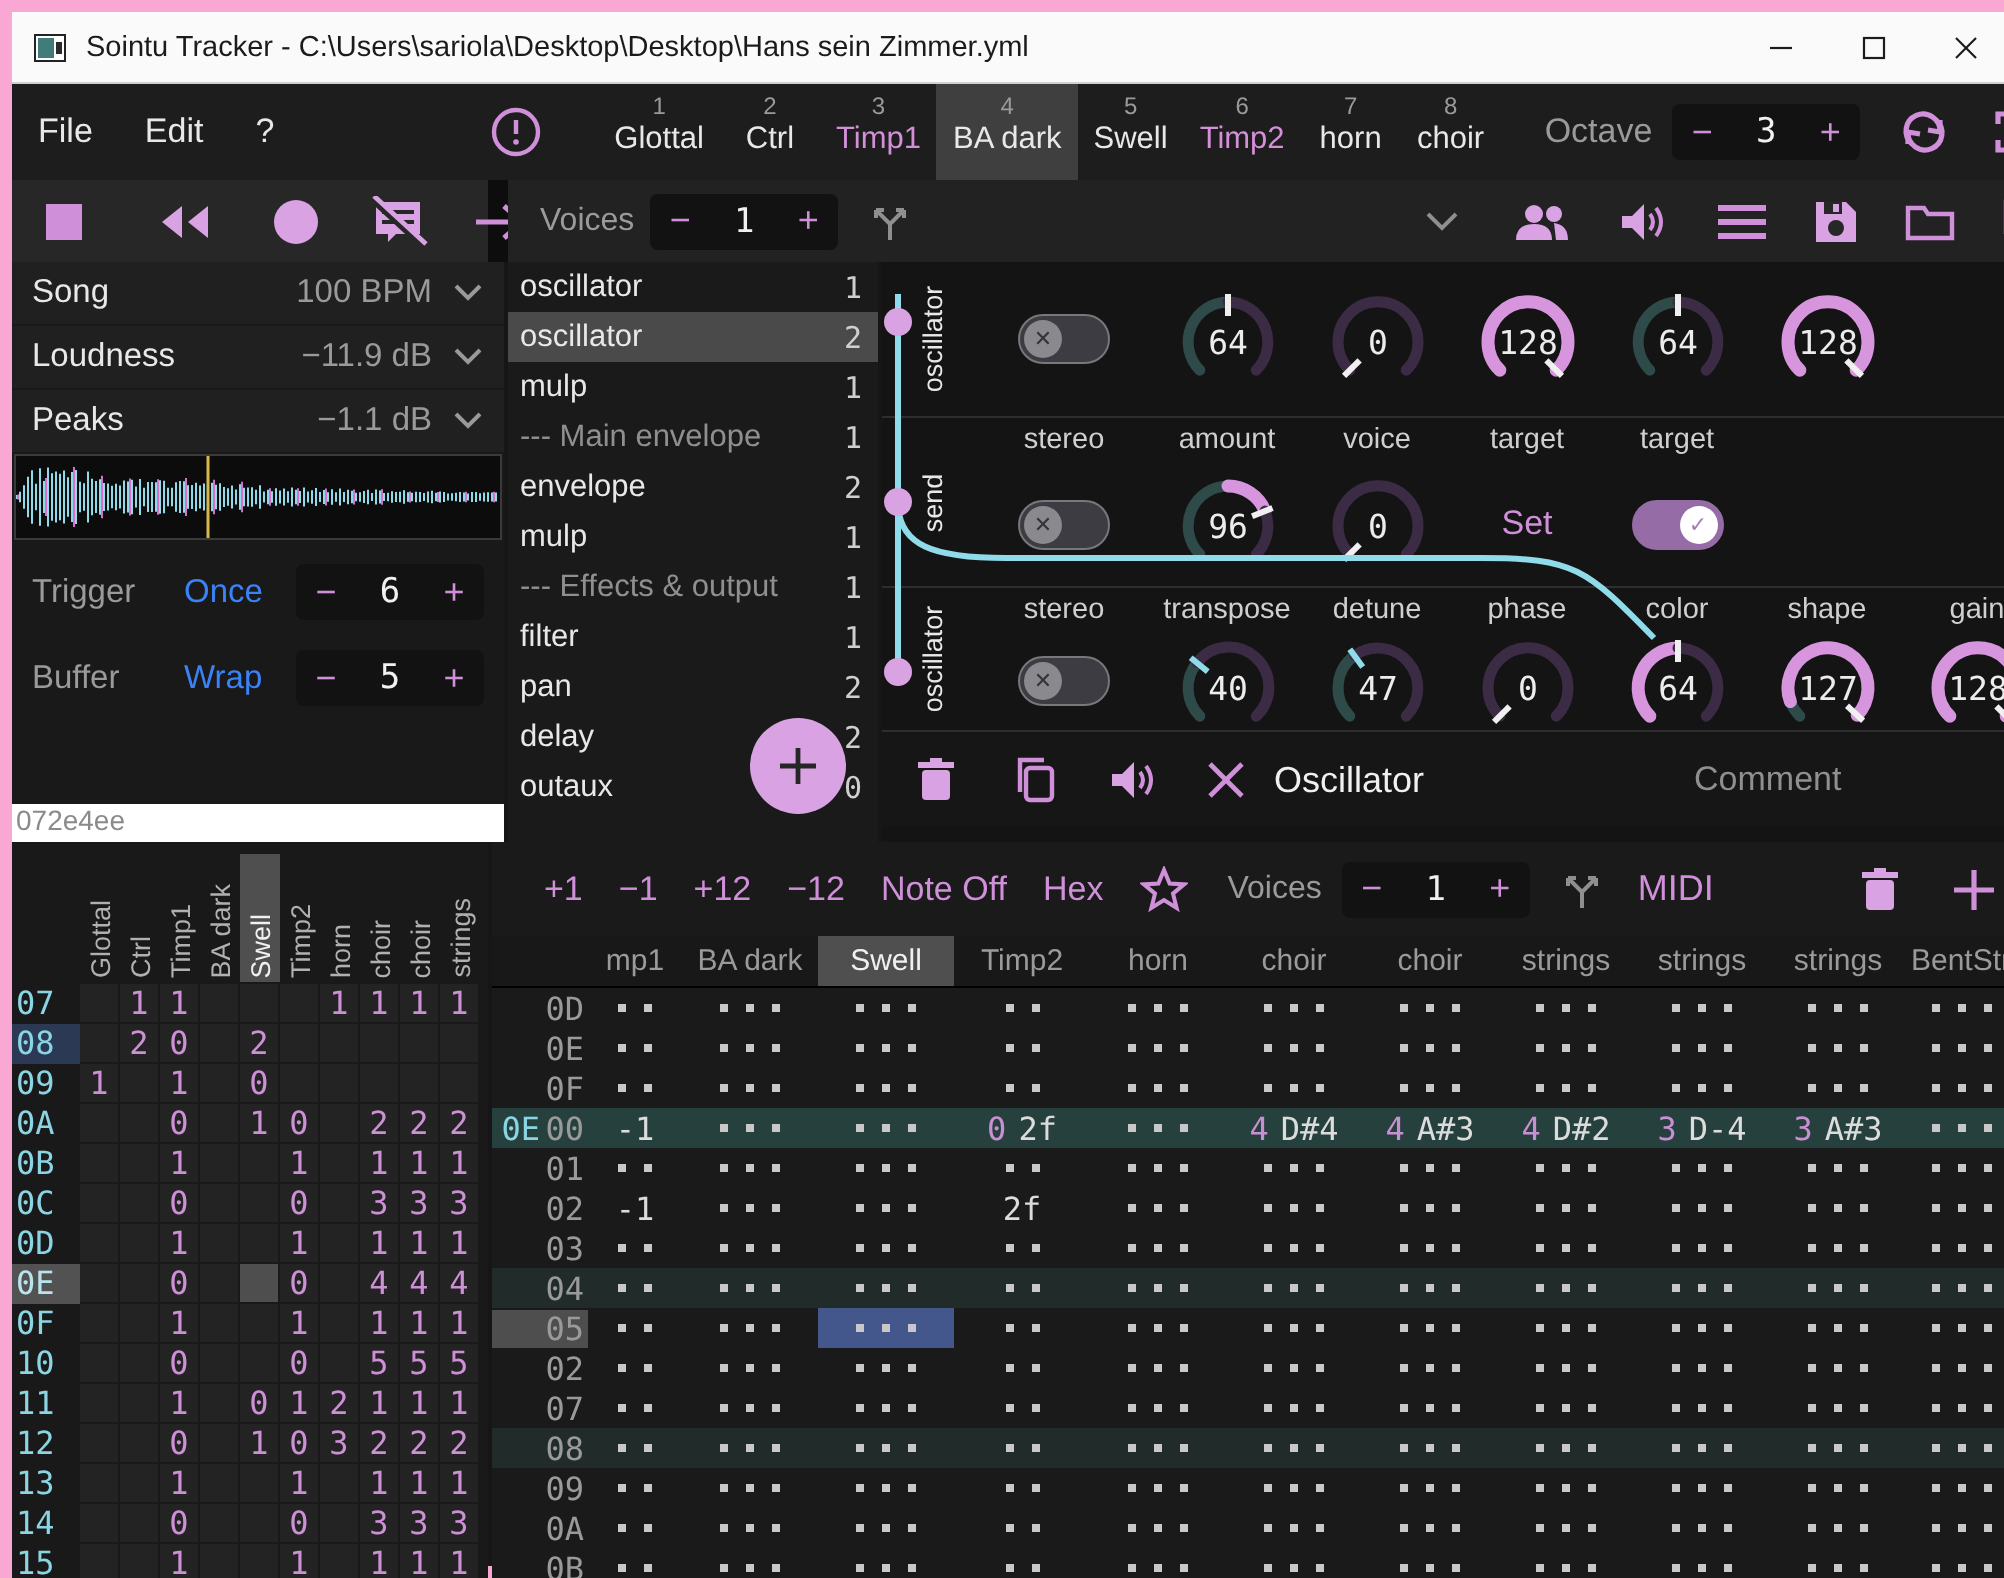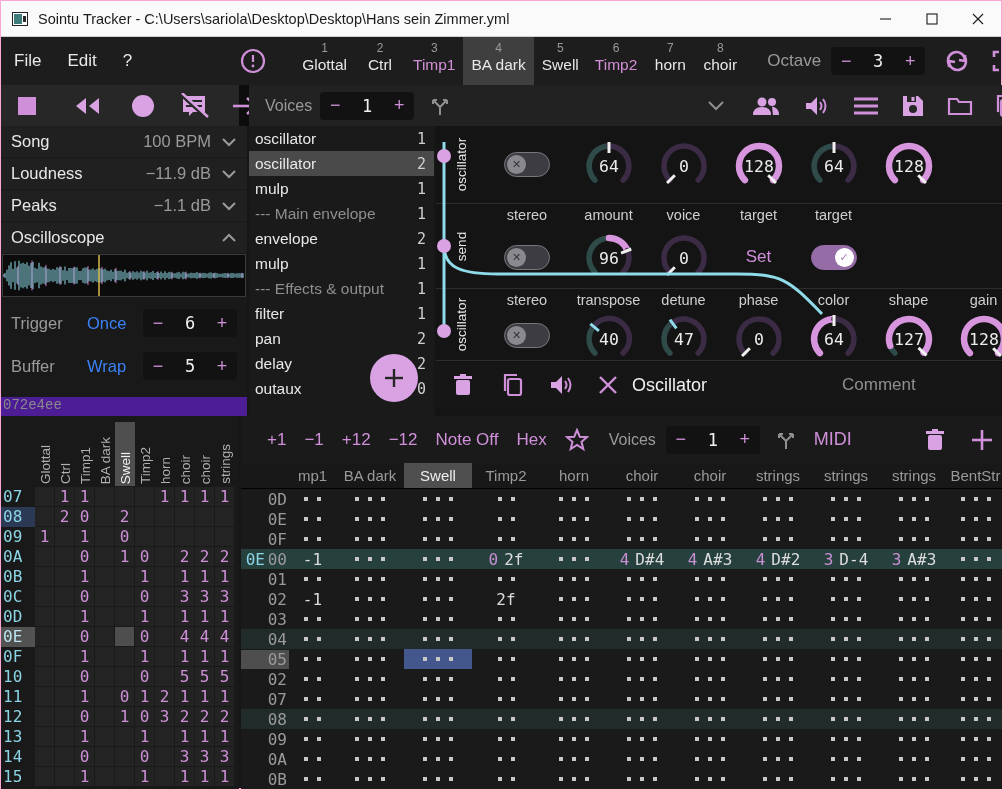--- a/index.html
+++ b/index.html
@@ -1,19 +1,19 @@
 <!DOCTYPE html>
 <html><head>
 <meta charset="utf-8">
 <style>
   * { margin:0; padding:0; box-sizing:border-box; }
   html,body { width:1002px; height:789px; background:#101010; overflow:hidden;
               font-family:"Liberation Sans", sans-serif; }
   #window { position:relative; width:1002px; height:789px; background:#161616;
-            border:1px solid #f9a8d4; }
+            border:6px solid #f9a8d4; }
 
   
   #titlebar { position:absolute; left:0; top:0; width:1000px; height:36px; background:#fafafa;
               display:flex; align-items:center; border-bottom:1px solid #d0d0d0; }
   #app-icon { width:16px; height:14px; margin-left:11px; border:1px solid #222; background:#fff; position:relative; }
   #app-icon::before { content:""; position:absolute; left:1px; top:1px; width:8px; height:10px; background:#3f7d7d; }
   #app-icon::after { content:""; position:absolute; right:1px; top:3px; width:3px; height:6px; background:#2a2a2a; }
   #title-text { margin-left:10px; font-size:14.5px; color:#1b1b1b; }
   #win-controls { margin-left:auto; display:flex; height:100%; }
   .win-btn { width:46px; height:100%; display:flex; align-items:center; justify-content:center; color:#1b1b1b; }
@@ -47,22 +47,22 @@
   
   #leftpanel { position:absolute; left:0; top:125px; width:246px; height:290px; background:#191919; }
   .lp-row { height:31px; background:#202020; display:flex; align-items:center; padding:0 10px; margin-bottom:1px; }
   .lp-label { color:#e8e8e8; font-size:16.5px; }
   .lp-value { margin-left:auto; color:#9a9a9a; font-size:16.5px; margin-right:10px; }
   .lp-chev svg { stroke:#9a9a9a; stroke-width:2; fill:none; }
   #scope { position:relative; height:43px; background:#0c0c0c; border:1px solid #3a3a3a; margin:0 1px; }
   .lp-setrow { height:34px; display:flex; align-items:center; padding:0 10px; margin-top:9px; }
   .lp-setlabel { color:#9a9a9a; font-size:16.5px; width:76px; }
   .lp-mode { color:#3b82f6; font-size:16.5px; margin-right:12px; }
-  #version { position:absolute; bottom:0; left:0; width:100%; height:19px; background:#4c1d95;
-             color:#8a8a8a; font-size:14px; padding-left:2px; font-family:Liberation Mono, monospace; }
+  #version { position:absolute; bottom:0; left:0; width:100%; height:19px; background:#ffffff;
+             color:#8a8a8a; font-size:14px; padding-left:2px; font-family:Liberation Sans, sans-serif; }
 
   #unitlist { position:absolute; left:248px; top:125px; width:185px; height:290px; background:#1a1a1a; overflow:hidden; }
   .ul-item { height:25px; display:flex; align-items:center; padding:0 8px 0 6px; }
   .ul-item.sel { background:#4a4a4a; }
   .ul-name { color:#e8e8e8; font-size:15.5px; white-space:nowrap; }
   .ul-item.dim .ul-name { color:#8f8f8f; }
   .ul-count { margin-left:auto; color:#cfcfcf; font-size:15px; font-family:"DejaVu Sans Mono", monospace; }
   #fab { position:absolute; right:16px; bottom:14px; width:48px; height:48px; border-radius:50%;
          background:#d9a3e3; display:flex; align-items:center; justify-content:center; }
   #fab svg { stroke:#262626; stroke-width:2.4; }
@@ -338,27 +338,20 @@
           <span class="lp-value">−11.9 dB</span>
           <span class="lp-chev"><svg width="16" height="10">
               <polyline points="2,2 8,8 14,2"></polyline>
             </svg></span>
         </div>
         <div class="lp-row">
           <span class="lp-label">Peaks</span>
           <span class="lp-value">−1.1 dB</span>
           <span class="lp-chev"><svg width="16" height="10">
               <polyline points="2,2 8,8 14,2"></polyline>
-            </svg></span>
-        </div>
-        <div class="lp-row">
-          <span class="lp-label">Oscilloscope</span>
-          <span class="lp-value"></span>
-          <span class="lp-chev"><svg width="16" height="10">
-              <polyline points="2,8 8,2 14,8"></polyline>
             </svg></span>
         </div>
       </div>
     <div id="scope">
       <svg id="scope-svg" width="242" height="41">
           <path d="M1 19.3L1 21.7M15 10.971977620830687L15 30.028022379169315M29 5.504580667923506L29 35.495419332076494M43 9.843695923531932L43 31.156304076468068M57 11.242608322363175L57 29.757391677636825M71 11.591851582496217L71 29.40814841750378M85 11.031632394185454L85 29.968367605814546M99 11.921214217071043L99 29.078785782928957M113 12.847513134884315L113 28.152486865115684M127 16.123270880703778L127 24.876729119296222M141 16.098596397460195L141 24.901403602539805M155 16.2853687569379L155 24.7146312430621M169 16.724097000921827L169 24.275902999078173M183 16.63718554886558L183 24.36281445113442M197 17.724406268506023L197 23.275593731493977M211 17.984444276215505L211 23.015555723784495M225 17.865558118334228L225 23.134441881665772M239 17.869118977173354L239 23.130881022826646" stroke="#d571c8" stroke-width="1" fill="none"></path>
           <path d="M0 19.5L0 21.5M2 17.88701918113011L2 23.11298081886989M4 14.657737701518865L4 26.342262298481135M6 10.410847660565253L6 30.589152339434747M8 7.164097340082689L8 33.83590265991731M10 13.831384950402228L10 27.168615049597772M12 6.177065552140673L12 34.822934447859325M14 12.55998135069224L14 28.44001864930776M16 5.702078456058356L16 35.29792154394164M18 8.584473315423105L18 32.415526684576896M20 7.749437604843292L20 33.250562395156706M22 8.864471522648481L22 32.13552847735152M24 7.307418690018226L24 33.692581309981776M26 10.612342606879785L26 30.387657393120215M28 8.003817223269587L28 32.996182776730414M30 7.028209723219202L30 33.971790276780794M32 12.886958925041139L32 28.11304107495886M34 13.687251973590662L34 27.312748026409338M36 7.7819661191450535L36 33.21803388085495M38 11.428080660204753L38 29.571919339795247M40 12.523998129297858L40 28.47600187070214M42 11.619746602943277L42 29.380253397056723M44 13.49539054388666L44 27.50460945611334M46 13.768414999288865L46 27.231585000711135M48 14.843678476542172L48 26.156321523457827M50 13.865749106346026L50 27.134250893653974M52 14.727535524920267L52 26.272464475079733M54 12.19892994350042L54 28.80107005649958M56 12.785506935302646L56 28.214493064697354M58 11.895586734336966L58 29.104413265663034M60 15.204783953634742L60 25.795216046365258M62 11.479027193566484L62 29.520972806433516M64 15.849543954995996L64 25.150456045004006M66 13.011610326658065L66 27.988389673341935M68 13.059968905480176L68 27.940031094519824M70 13.076542985413514L70 27.923457014586486M72 12.157148479126722L72 28.84285152087328M74 12.392180976531794L74 28.607819023468206M76 15.92092210177318L76 25.07907789822682M78 15.839634880312394L78 25.160365119687604M80 13.182718818504629L80 27.81728118149537M82 12.448394768205933L82 28.551605231794067M84 12.609693661821211L84 28.39030633817879M86 14.57318628245486L86 26.42681371754514M88 14.48433904579936L88 26.51566095420064M90 13.417583753015112L90 27.582416246984888M92 14.796115682929681L92 26.20388431707032M94 13.804876639546576L94 27.195123360453422M96 13.29579414054719L96 27.70420585945281M98 13.351011847559203L98 27.648988152440797M100 14.31979128364883L100 26.68020871635117M102 13.684414711348175L102 27.315585288651825M104 15.453577091800295L104 25.546422908199705M106 16.122632715776398L106 24.877367284223602M108 14.789336122159188L108 26.210663877840812M110 16.75379751736855L110 24.24620248263145M112 14.122927612403595L112 26.877072387596407M114 15.827988649836689L114 25.17201135016331M116 15.790437515002878L116 25.20956248499712M118 15.639838468118175L118 25.360161531881825M120 16.81612280792049L120 24.18387719207951M122 14.566174408710667L122 26.433825591289335M124 17.77478873876798L124 23.22521126123202M126 16.852725733919815L126 24.147274266080185M128 17.644046078630566L128 23.355953921369434M130 16.170907685578364L130 24.829092314421636M132 17.245366499820474L132 23.754633500179526M134 16.297404624111213L134 24.702595375888787M136 17.56406246229563L136 23.43593753770437M138 15.710080138558343L138 25.289919861441657M140 16.832163664550162L140 24.167836335449838M142 17.446132092446426L142 23.553867907553574M144 15.689335394861114L144 25.310664605138886M146 17.69167017544121L146 23.30832982455879M148 17.142187620285235L148 23.857812379714765M150 15.939818705222407L150 25.060181294777593M152 18.001369194880226L152 22.998630805119774M154 16.98780729744825L154 24.01219270255175M156 18.13140094346253L156 22.86859905653747M158 16.572414249624497L158 24.427585750375503M160 18.094547651915583L160 22.905452348084417M162 16.304617997468114L162 24.695382002531886M164 17.96514361072039L164 23.03485638927961M166 16.84436201637628L166 24.15563798362372M168 17.353414167434856L168 23.646585832565144M170 18.36905049908819L170 22.63094950091181M172 18.161441680723033L172 22.838558319276967M174 17.48144779073175L174 23.51855220926825M176 16.919794871012396L176 24.080205128987604M178 18.44717835715136L178 22.55282164284864M180 16.738946359328683L180 24.261053640671317M182 17.280987957387985L182 23.719012042612015M184 18.552737519422408L184 22.447262480577592M186 18.411797305620915L186 22.588202694379085M188 17.675385134357455L188 23.324614865642545M190 17.966568501431176L190 23.033431498568824M192 17.92047916003799L192 23.07952083996201M194 17.098373219409694L194 23.901626780590306M196 18.18700522375502L196 22.81299477624498M198 18.436008748363356L198 22.563991251636644M200 17.82313602940008L200 23.17686397059992M202 18.01030554354208L202 22.98969445645792M204 18.537265512843877L204 22.462734487156123M206 17.713126946611478L206 23.286873053388522M208 17.415361348318847L208 23.584638651681153M210 18.40370356351292L210 22.59629643648708M212 17.703596010230658L212 23.296403989769342M214 18.031442098515495L214 22.968557901484505M216 18.803390875648674L216 22.196609124351326M218 18.658350542464156L218 22.341649457535844M220 18.382877214754128L220 22.617122785245872M222 18.001349521508903L222 22.998650478491097M224 18.304631765278522L224 22.695368234721478M226 18.794255678706683L226 22.205744321293317M228 17.94880508541158L228 23.05119491458842M230 17.96326129736823L230 23.03673870263177M232 18.62412620555107L232 22.37587379444893M234 18.226967930463395L234 22.773032069536605M236 18.13986792100282L236 22.86013207899718M238 18.30759914764446L238 22.69240085235554M240 18.29019366885736L240 22.70980633114264" stroke="#8fdbe9" stroke-width="1" fill="none"></path>
           <line x1="96" y1="0" x2="96" y2="41" stroke="#d8b84a" stroke-width="1.5"></line>
         </svg>
     </div>

